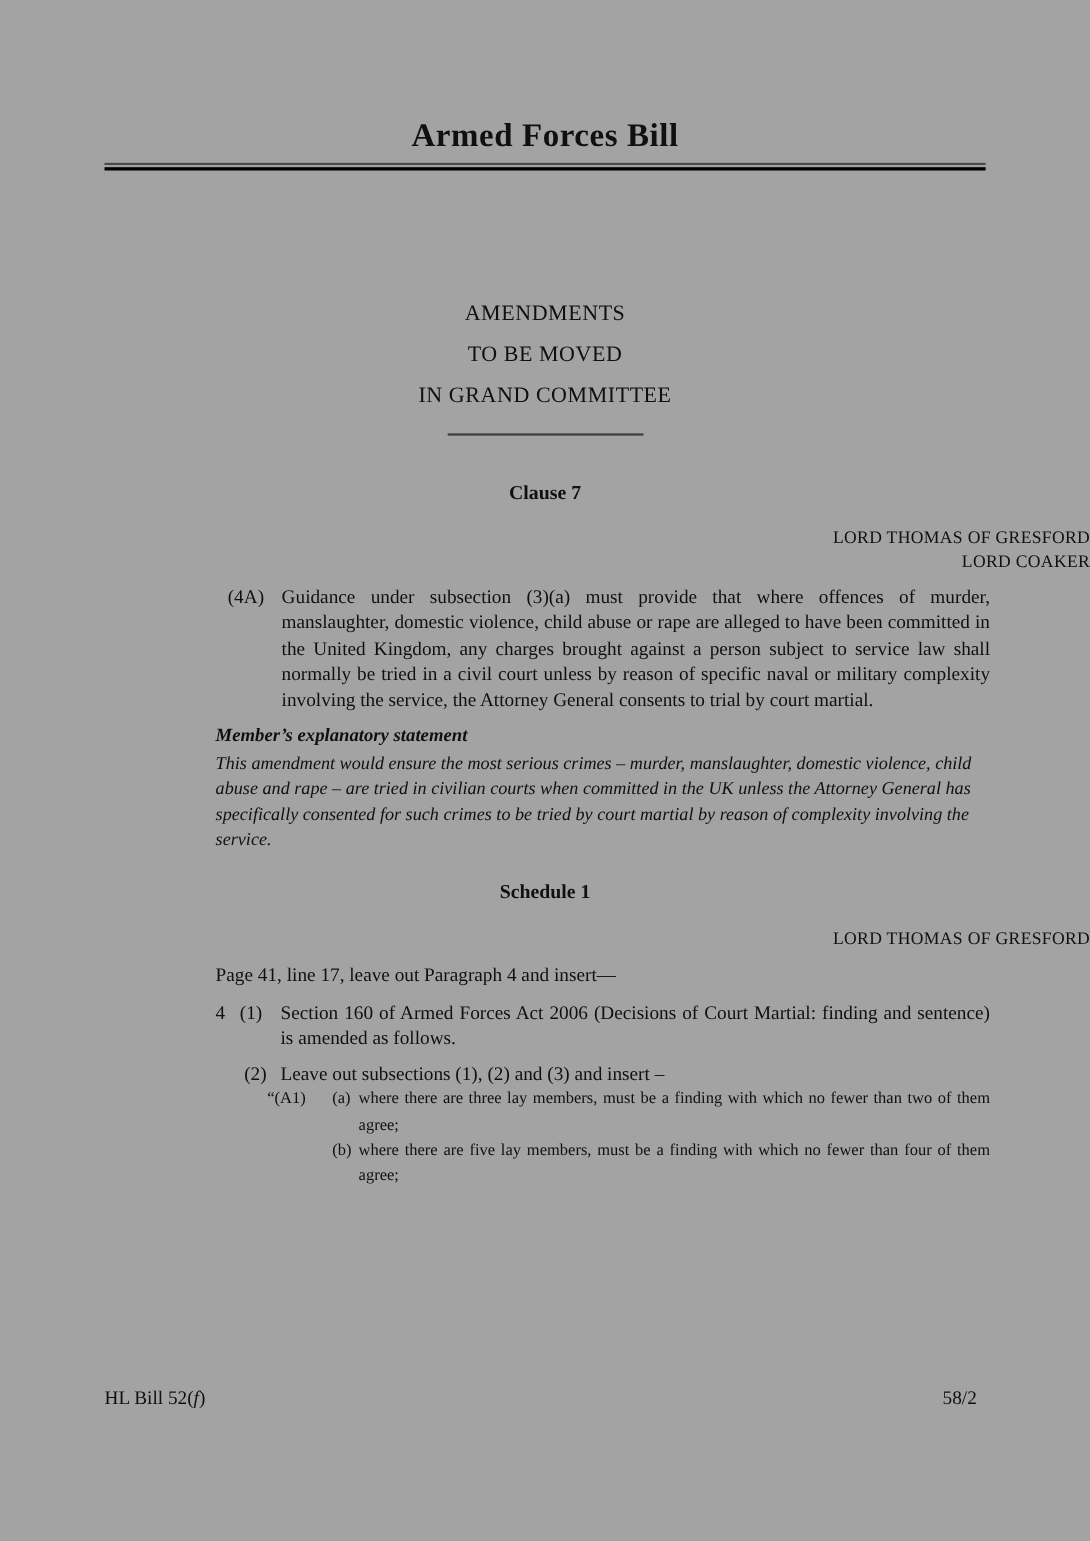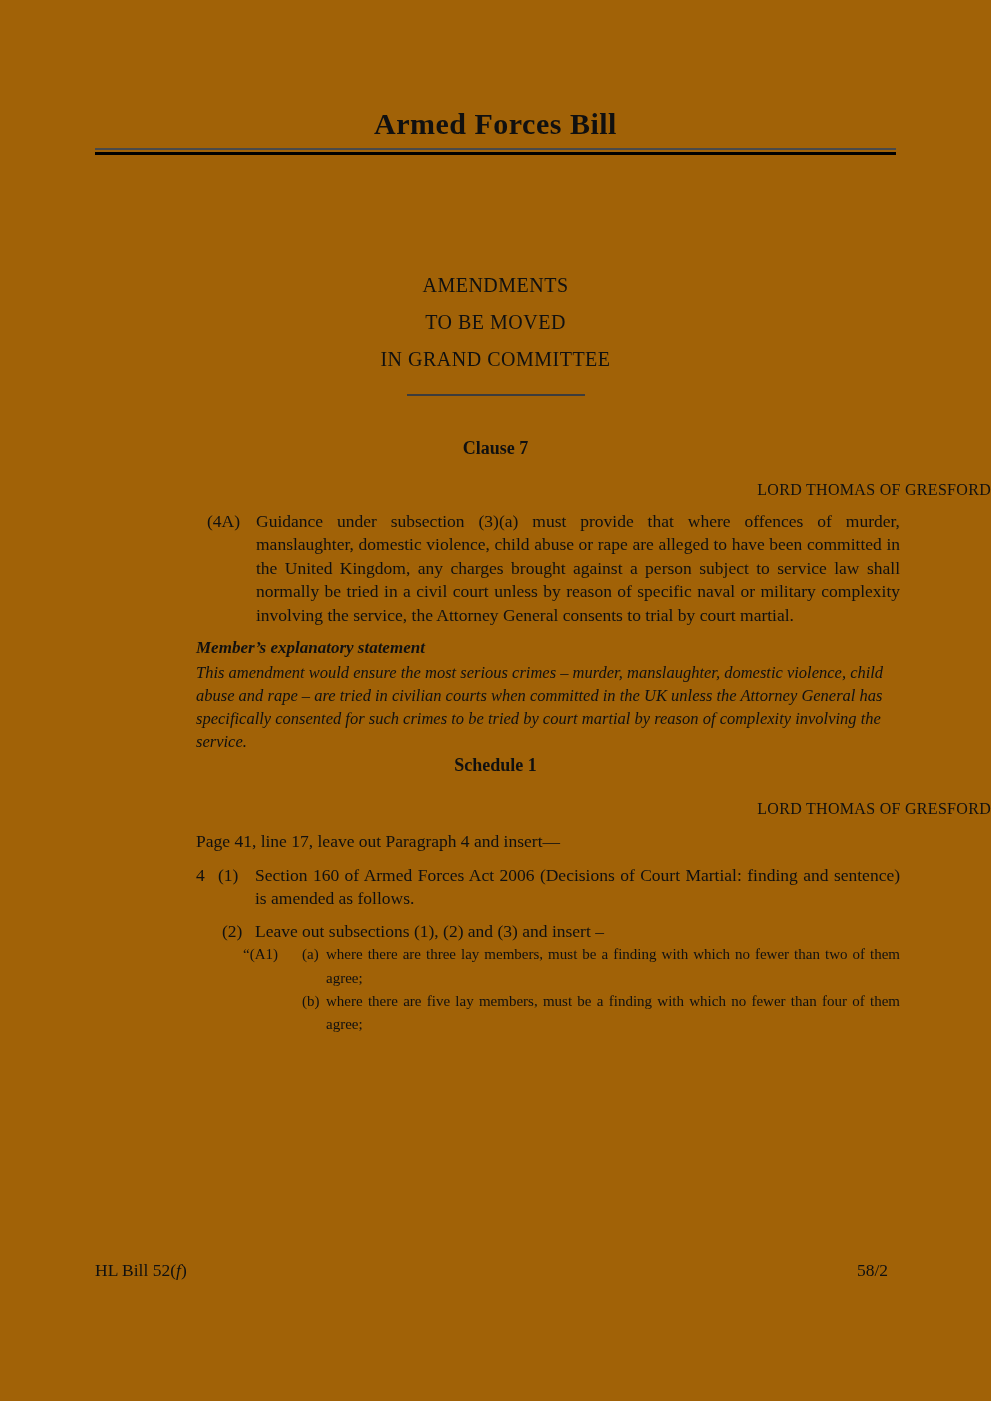--- a/index.html
+++ b/index.html
@@ -1,20 +1,20 @@
 <!DOCTYPE html>
 <html><head>
 <meta charset="utf-8">
 <style>
   html, body { margin: 0; padding: 0; background: #ffffff; }
   .page {
     position: relative;
     width: 991px;
     height: 1401px;
-    background: #a16207;
+    background: #a3a3a3;
     color: #101010;
     font-family: "Liberation Serif", "DejaVu Serif", serif;
     overflow: hidden;
   }
   .title {
     padding-top: 106px;
     text-align: center;
     font-size: 30px;
     font-weight: bold;
     letter-spacing: 0.5px;
@@ -72,21 +72,21 @@
     font-style: italic;
     line-height: 22px;
   }
   .expl-text {
     margin: 2px 94px 0 196px;
     font-size: 16.5px;
     font-style: italic;
     line-height: 23px;
   }
 
-  .schedule-heading { margin-top: 2px; }
+  .schedule-heading { margin-top: 26px; }
   .sponsors-2 { margin-top: 22px; }
   .instruction-2 { margin-top: 11px; }
   .inserted-heading {
     margin: 5px 91px 0 196px;
     font-size: 17.5px;
     font-style: italic;
     line-height: 23px;
   }
 
   .para4-row {
@@ -151,20 +151,21 @@
     <div>TO BE MOVED</div>
     <div>IN GRAND COMMITTEE</div>
   </div>
 
   <div class="short-rule"></div>
 
   <div class="section-heading">Clause 7</div>
 
   <div class="sponsors">
     <div>LORD THOMAS OF GRESFORD</div>
+    <div>LORD COAKER</div>
   </div>
 
 
   <div class="amendment-row">
     <div class="amendment-num">(4A)</div>
     <div class="amendment-text">Guidance under subsection (3)(a) must provide that where offences of murder, manslaughter, domestic violence, child abuse or rape are alleged to have been committed in the United Kingdom, any charges brought against a person subject to service law shall normally be tried in a civil court unless by reason of specific naval or military complexity involving the service, the Attorney General consents to trial by court martial.</div>
   </div>
 
   <div class="expl-heading">Member’s explanatory statement</div>
   <div class="expl-text">This amendment would ensure the most serious crimes – murder, manslaughter, domestic violence, child abuse and rape – are tried in civilian courts when committed in the UK unless the Attorney General has specifically consented for such crimes to be tried by court martial by reason of complexity involving the service.</div>

